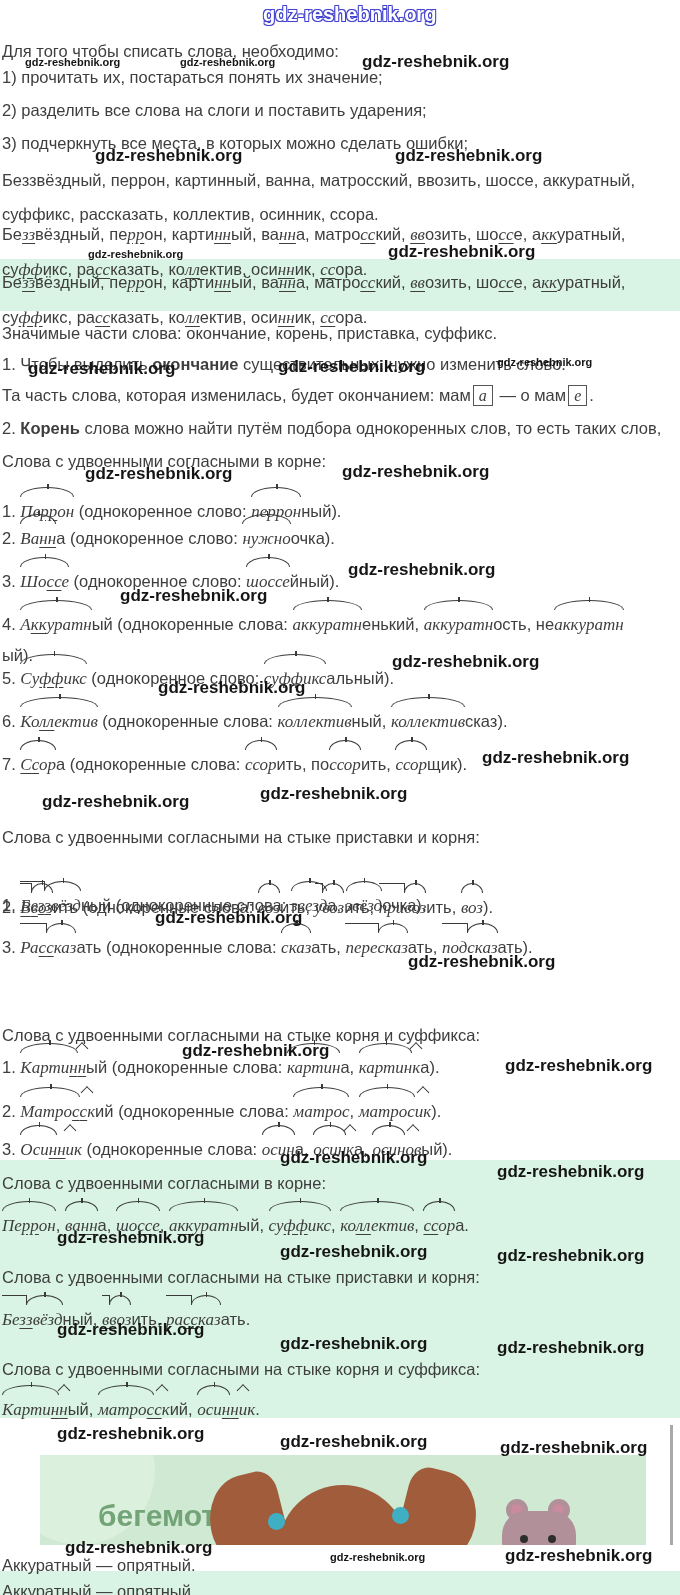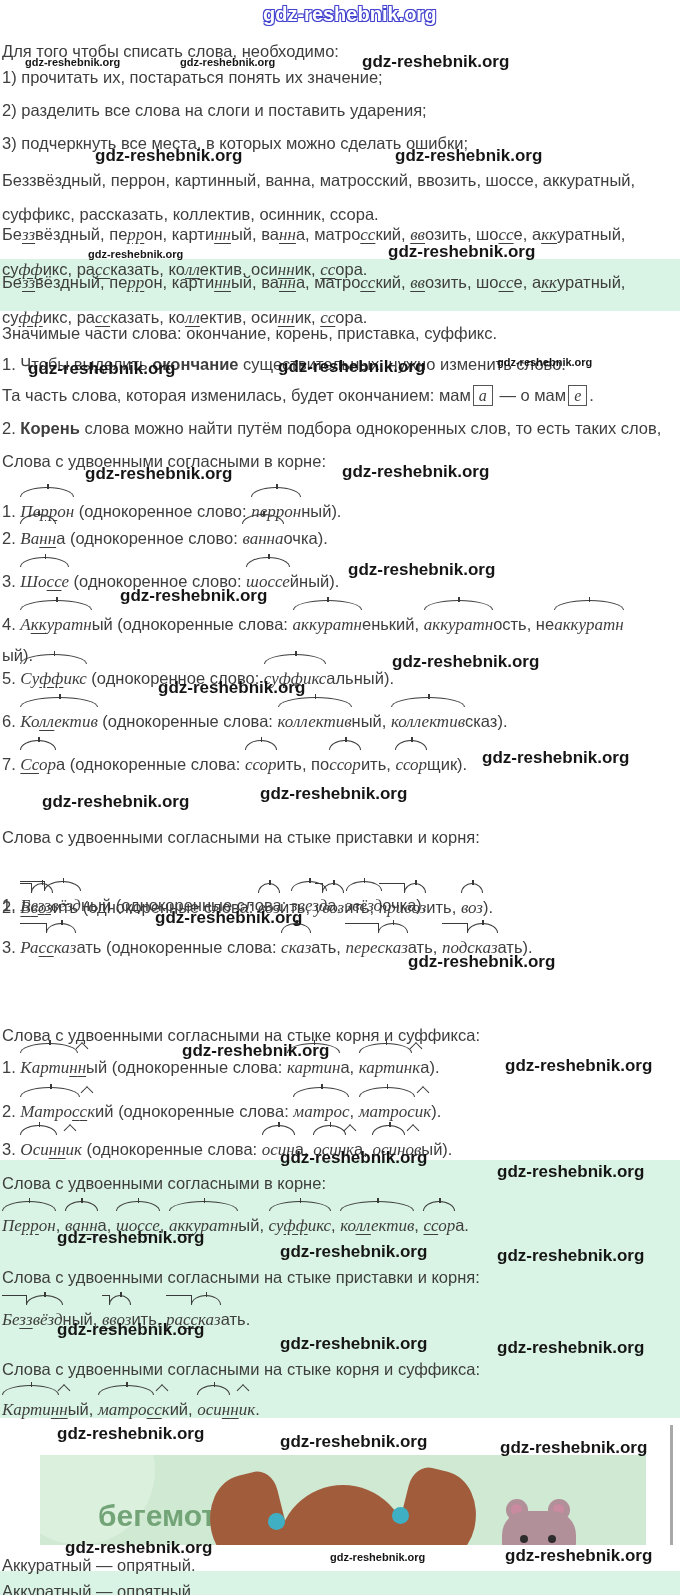--- a/index.html
+++ b/index.html
@@ -75,21 +75,21 @@
       <p class="line" style="top: 128px;"><span>3) подчеркнуть все места, в которых можно сделать ошибки;</span></p>
       <p class="line lh27" style="top: 163px;"><span>Беззвёздный, перрон, картинный, ванна, матросский, ввозить, шоссе, аккуратный, суффикс, рассказать, коллектив, осинник, ссора.</span></p>
       <p class="line lh27" style="top: 217px;"><span>Бе</span><span class="u">зз</span><span>вёздный, пе</span><span class="u">рр</span><span>он, карти</span><span class="u">нн</span><span>ый, ва</span><span class="u">нн</span><span>а, матро</span><span class="u">сс</span><span>кий, </span><span class="u">вв</span><span>озить, шо</span><span class="u">сс</span><span>е, а</span><span class="u">кк</span><span>уратный, су</span><span class="u">фф</span><span>икс, ра</span><span class="u">сс</span><span>казать, ко</span><span class="u">лл</span><span>ектив, оси</span><span class="u">нн</span><span>ик, </span><span class="u">сс</span><span>ора.</span></p>
       <p class="line lh27" style="top: 265px;"><span>Бе</span><span class="u">зз</span><span>вёздный, пе</span><span class="u">рр</span><span>он, карти</span><span class="u">нн</span><span>ый, ва</span><span class="u">нн</span><span>а, матро</span><span class="u">сс</span><span>кий, </span><span class="u">вв</span><span>озить, шо</span><span class="u">сс</span><span>е, а</span><span class="u">кк</span><span>уратный, су</span><span class="u">фф</span><span>икс, ра</span><span class="u">сс</span><span>казать, ко</span><span class="u">лл</span><span>ектив, оси</span><span class="u">нн</span><span>ик, </span><span class="u">сс</span><span>ора.</span></p>
       <p class="line" style="top: 318px;"><span>Значимые части слова: окончание, корень, приставка, суффикс.</span></p>
       <p class="line" style="top: 349px;"><span>1. Чтобы выделить </span><span class="b">окончание</span><span> существительных, нужно изменить слово.</span></p>
       <p class="line" style="top: 380px;"><span>Та часть слова, которая изменилась, будет окончанием: мам</span><span class="box">а</span><span> — о мам</span><span class="box">е</span><span>.</span></p>
       <p class="line" style="top: 413px;"><span>2. </span><span class="b">Корень</span><span> слова можно найти путём подбора однокоренных слов, то есть таких слов,</span></p>
       <p class="line" style="top: 446px;"><span>Слова с удвоенными согласными в корне:</span></p>
       <p class="line" style="top: 496px;"><span>1. </span><span class="root"><span>Пе</span><span class="u2">рр</span><span>он</span></span><span> (однокоренное слово: </span><span class="root">перрон</span><span>ный).</span></p>
-      <p class="line" style="top: 523px;"><span>2. </span><span class="root"><span>Ва</span><span class="u2">нн</span></span><span>а (однокоренное слово: </span><span class="root">ванна</span><span>очка).</span></p>
+      <p class="line" style="top: 523px;"><span>2. </span><span class="root"><span>Ва</span><span class="u2">нн</span></span><span>а (однокоренное слово: </span><span class="root">нужно</span><span>очка).</span></p>
       <p class="line" style="top: 566px;"><span>3. </span><span class="root"><span>Шо</span><span class="u2">сс</span><span>е</span></span><span> (однокоренное слово: </span><span class="root">шоссе</span><span>йный).</span></p>
       <p class="line" style="top: 609px;"><span>4. </span><span class="root"><span>А</span><span class="u2">кк</span><span>уратн</span></span><span>ый (однокоренные слова: </span><span class="root">аккуратн</span><span>енький, </span><span class="root">аккуратн</span><span>ость, не</span><span class="root">аккуратн</span><br><span>ый).</span></p>
       <p class="line" style="top: 663px;"><span>5. </span><span class="root"><span>Су</span><span class="u2">фф</span><span>икс</span></span><span> (однокоренное слово: </span><span class="root">суффикс</span><span>альный).</span></p>
       <p class="line" style="top: 706px;"><span>6. </span><span class="root"><span>Ко</span><span class="u2">лл</span><span>ектив</span></span><span> (однокоренные слова: </span><span class="root">коллектив</span><span>ный, </span><span class="root">коллектив</span><span>сказ).</span></p>
       <p class="line" style="top: 749px;"><span>7. </span><span class="root"><span class="u2">Сс</span><span>ор</span></span><span>а (однокоренные слова: </span><span class="root">ссор</span><span>ить, по</span><span class="root">ссор</span><span>ить, </span><span class="root">ссор</span><span>щик).</span></p>
       <p class="line" style="top: 822px;"><span>Слова с удвоенными согласными на стыке приставки и корня:</span></p>
       <p class="line" style="top: 852px; margin-top: 38px;"><span>1. </span><span class="pref"><span>Бе</span><span class="u2">з</span></span><span class="root"><span class="u2">з</span><span>вёзд</span></span><span>ный (однокоренные слова: </span><span class="root">звезд</span><span>а, </span><span class="root">звёзд</span><span>очка).</span></p>
       <p class="line" style="top: 892px;"><span>2. </span><span class="pref u2">В</span><span class="root"><span class="u2">в</span><span>оз</span></span><span>ить (однокоренные слова: </span><span class="root">воз</span><span>ить, </span><span class="pref">у</span><span class="root">воз</span><span>ить, </span><span class="pref">при</span><span class="root">воз</span><span>ить, </span><span class="root">воз</span><span>).</span></p>
       <p class="line" style="top: 932px;"><span>3. </span><span class="pref"><span>Ра</span><span class="u2">с</span></span><span class="root"><span class="u2">с</span><span>каз</span></span><span>ать (однокоренные слова: </span><span class="root">сказ</span><span>ать, </span><span class="pref">пере</span><span class="root">сказ</span><span>ать, </span><span class="pref">под</span><span class="root">сказ</span><span>ать).</span></p>
       <p class="line" style="top: 1020px;"><span>Слова с удвоенными согласными на стыке корня и суффикса:</span></p>

